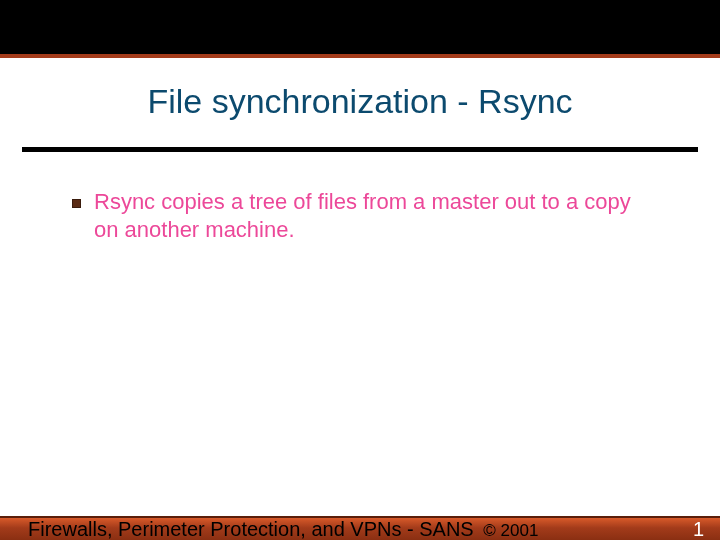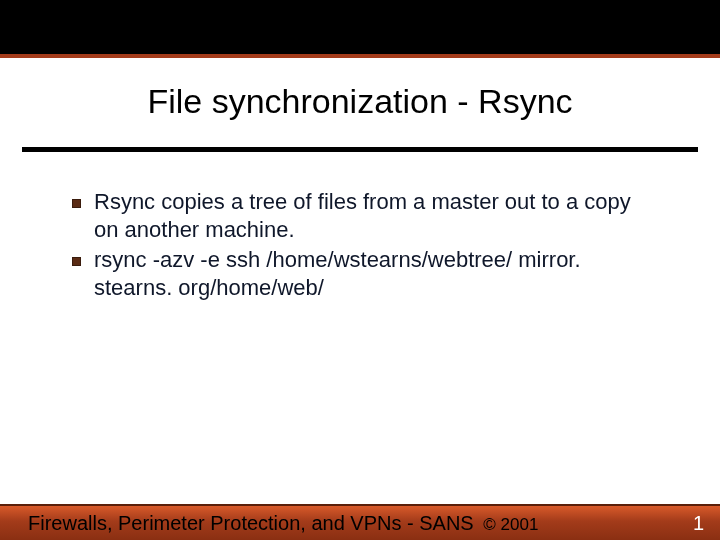--- a/index.html
+++ b/index.html
@@ -15,58 +15,58 @@
     background: #000000;
     border-bottom: 4px solid #a33b1a;
   }
   .title-area {
     padding: 24px 40px 12px 40px;
     text-align: center;
   }
   .title {
     font-size: 34px;
     font-weight: 400;
-    color: #000000;
+    color: #0c4a6e;
     font-family: Arial, Helvetica, sans-serif;
   }
   .title-underline {
     height: 5px;
     background: #000;
     margin: 14px 22px 0 22px;
   }
   .content {
     padding: 36px 70px 0 70px;
   }
   ul.bullets {
     list-style: none;
   }
   ul.bullets li {
     position: relative;
     padding-left: 24px;
     font-size: 22px;
     line-height: 1.28;
-    color: #0f172a;
+    color: #ec4899;
     margin-bottom: 2px;
   }
   ul.bullets li::before {
     content: "";
     position: absolute;
     left: 2px;
     top: 11px;
     width: 7px;
     height: 7px;
     background: #5a2b14;
     border: 1px solid #3a1c0d;
   }
   .footer {
     position: absolute;
     left: 0;
     bottom: 0;
     width: 100%;
-    height: 36px;
+    height: 24px;
     background: linear-gradient(to bottom, #d85a2a 0%, #a33b1a 45%, #8a2f12 100%);
     border-top: 2px solid #5a1f0a;
     display: flex;
     align-items: center;
     padding: 0 16px 0 28px;
     color: #000;
   }
   .footer-text {
     font-size: 20px;
     flex: 1;
@@ -89,21 +89,20 @@
 <div class="top-bar"></div>
 
 <div class="title-area">
   <h1 class="title">File synchronization - Rsync</h1>
 </div>
 <div class="title-underline"></div>
 
 <div class="content">
   <ul class="bullets">
     <li>Rsync copies a tree of files from a master out to a copy on another machine.</li>
-    <li>rsync -azv -e ssh /home/wstearns/webtree/ mirror. stearns. org/home/web/</li>
   </ul>
 </div>
 
 <div class="footer">
   <span class="footer-text">
     <span>Firewalls, Perimeter Protection, and VPNs - SANS </span><span class="footer-copy">© 2001</span>
   </span>
   <span class="page-num">1</span>
 </div>
 

